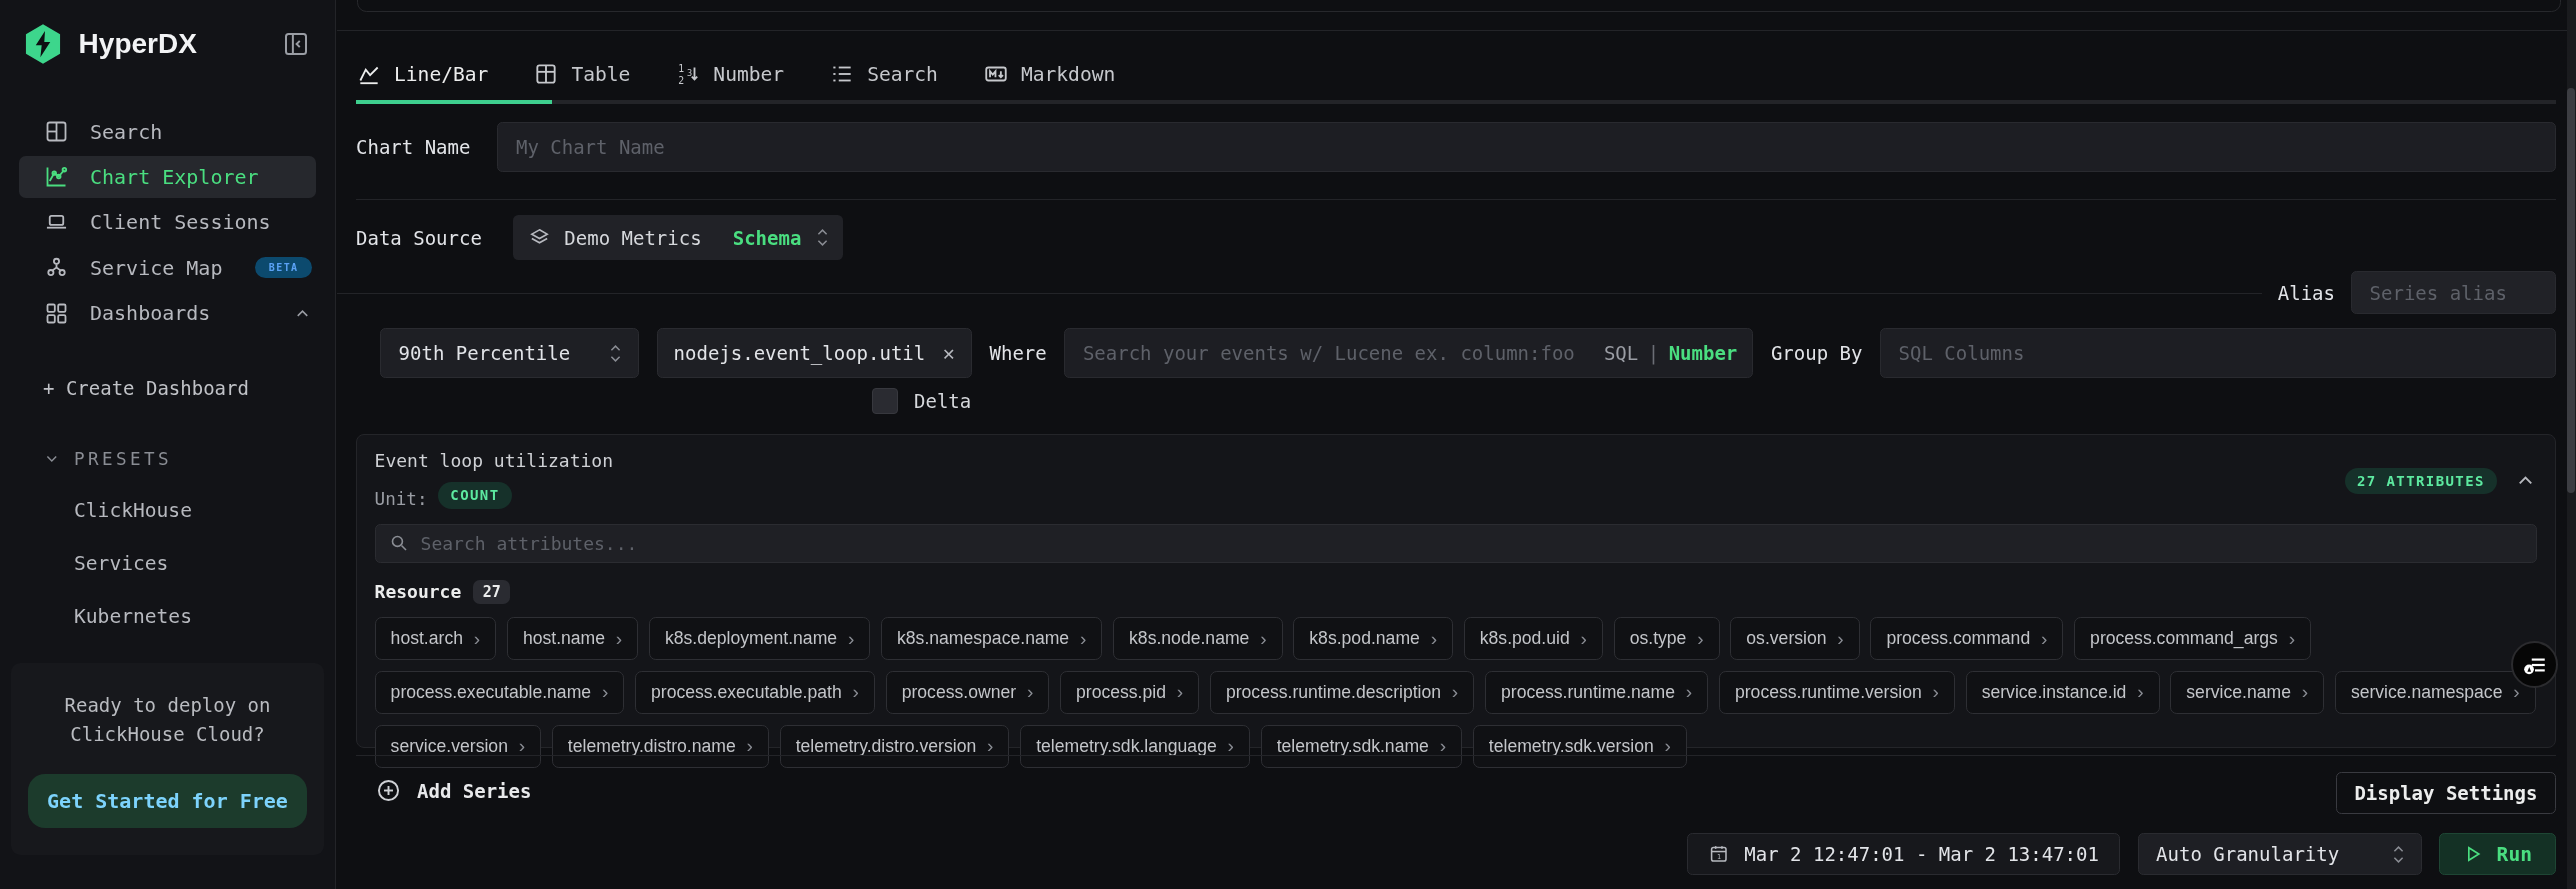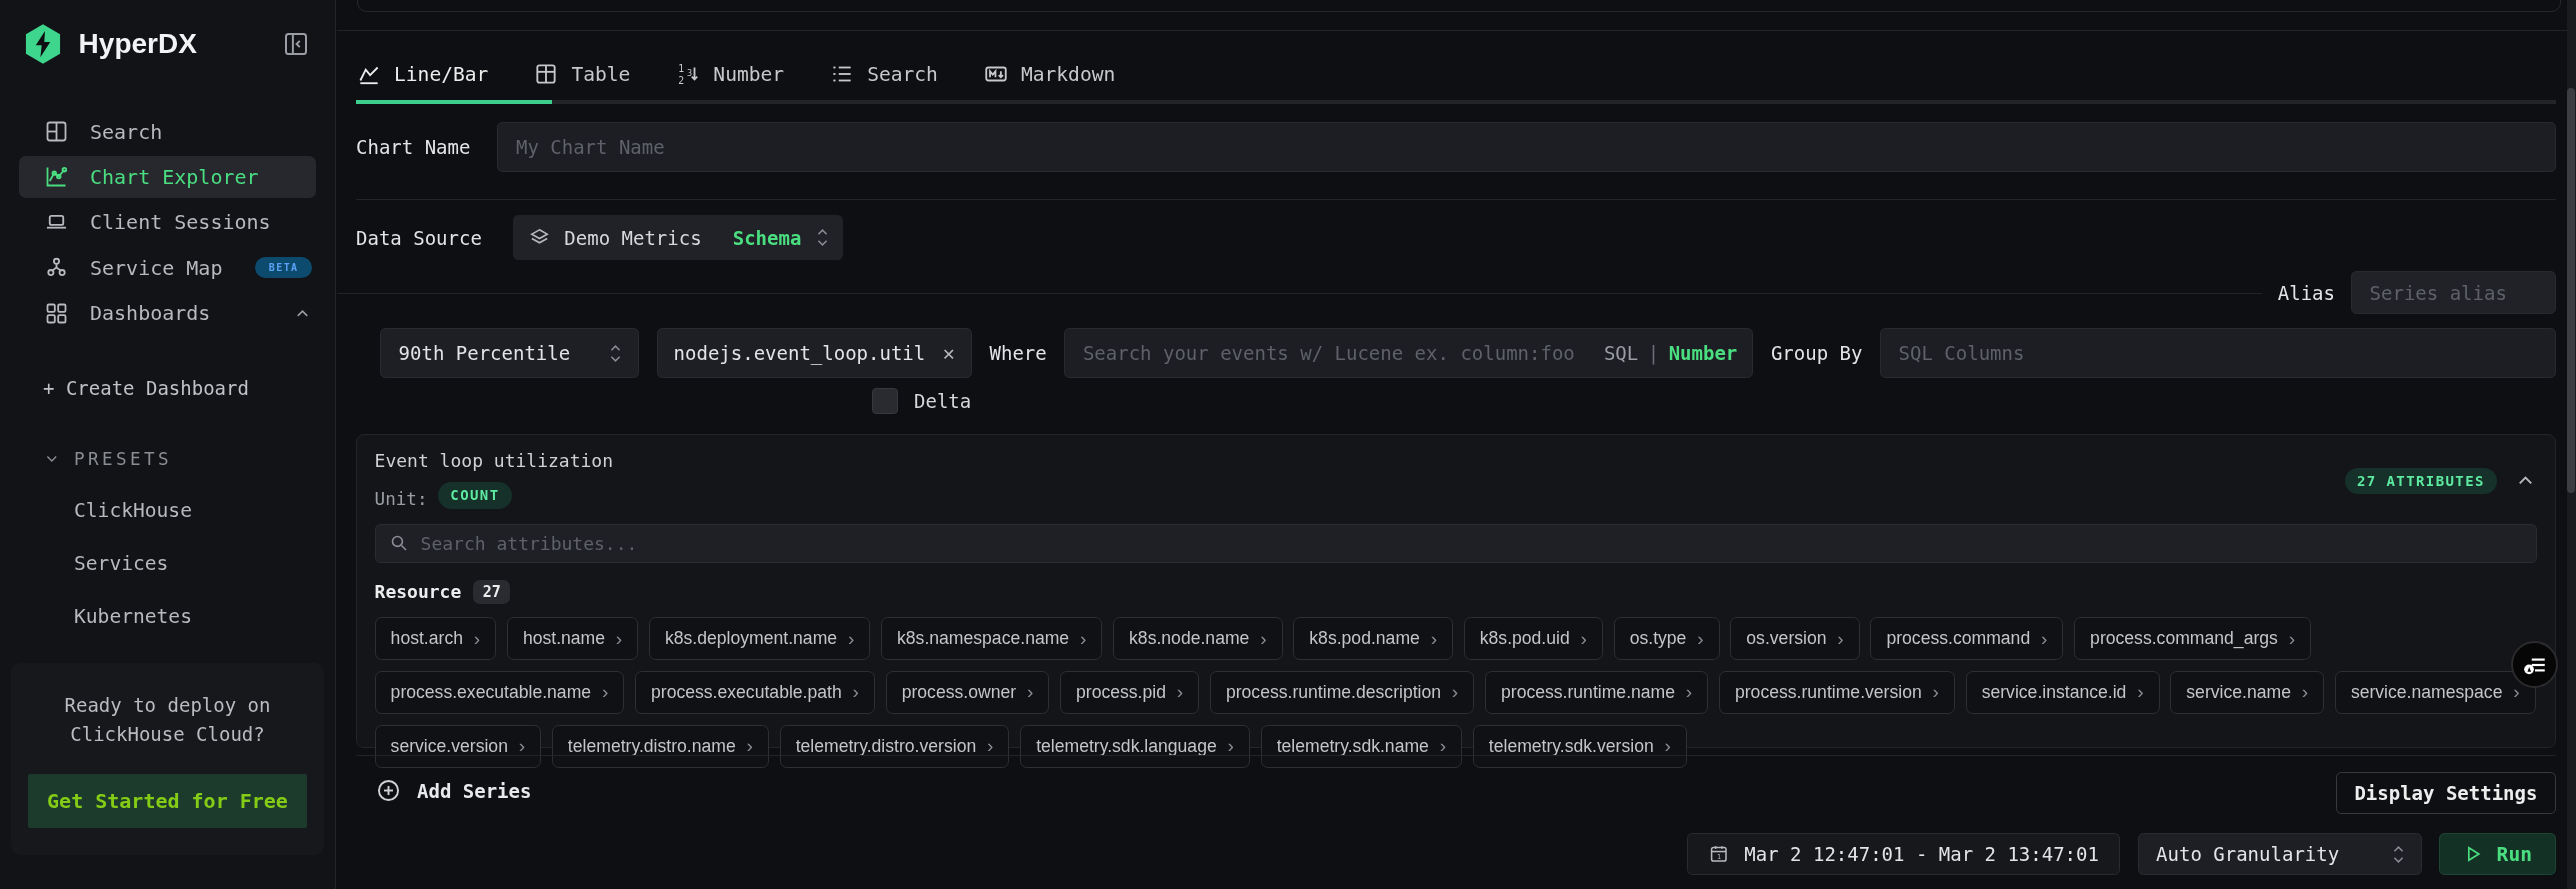--- a/index.html
+++ b/index.html
@@ -47,21 +47,21 @@
   }
   .presets-header svg { width:17.6px; height:17.6px; }
   .preset-item { margin:30px 0 0 74px; color:#b7b9bf; font-size:19.6px; cursor:pointer; }
   .promo-card {
     margin:35px 10.8px 0 10.8px; background:#17181c; border-radius:9.5px;
     padding:28px 17.6px 27px 17.6px; text-align:center; color:#b9bbc0;
     font-size:19px; line-height:1.55;
   }
   .promo-cta {
     display:block; width:100%; margin-top:24px; background:#1c3b2c; border:0;
-    color:#84cc16; font-weight:bold; font-size:20px; border-radius:2px;
+    color:#7dd3fc; font-weight:bold; font-size:20px; border-radius:17px;
     padding:15px 0; cursor:pointer; font-family:inherit;
   }
 
   
   .main { position:absolute; left:337px; top:0; right:0; bottom:0; }
   .ghost-panel {
     position:absolute; left:19.6px; right:15px; top:-24px; height:36px;
     border:1.4px solid #27282c; border-radius:9.5px; pointer-events:none;
   }
   .divider { position:absolute; left:0; right:0; height:1.4px; background:#232428; }

